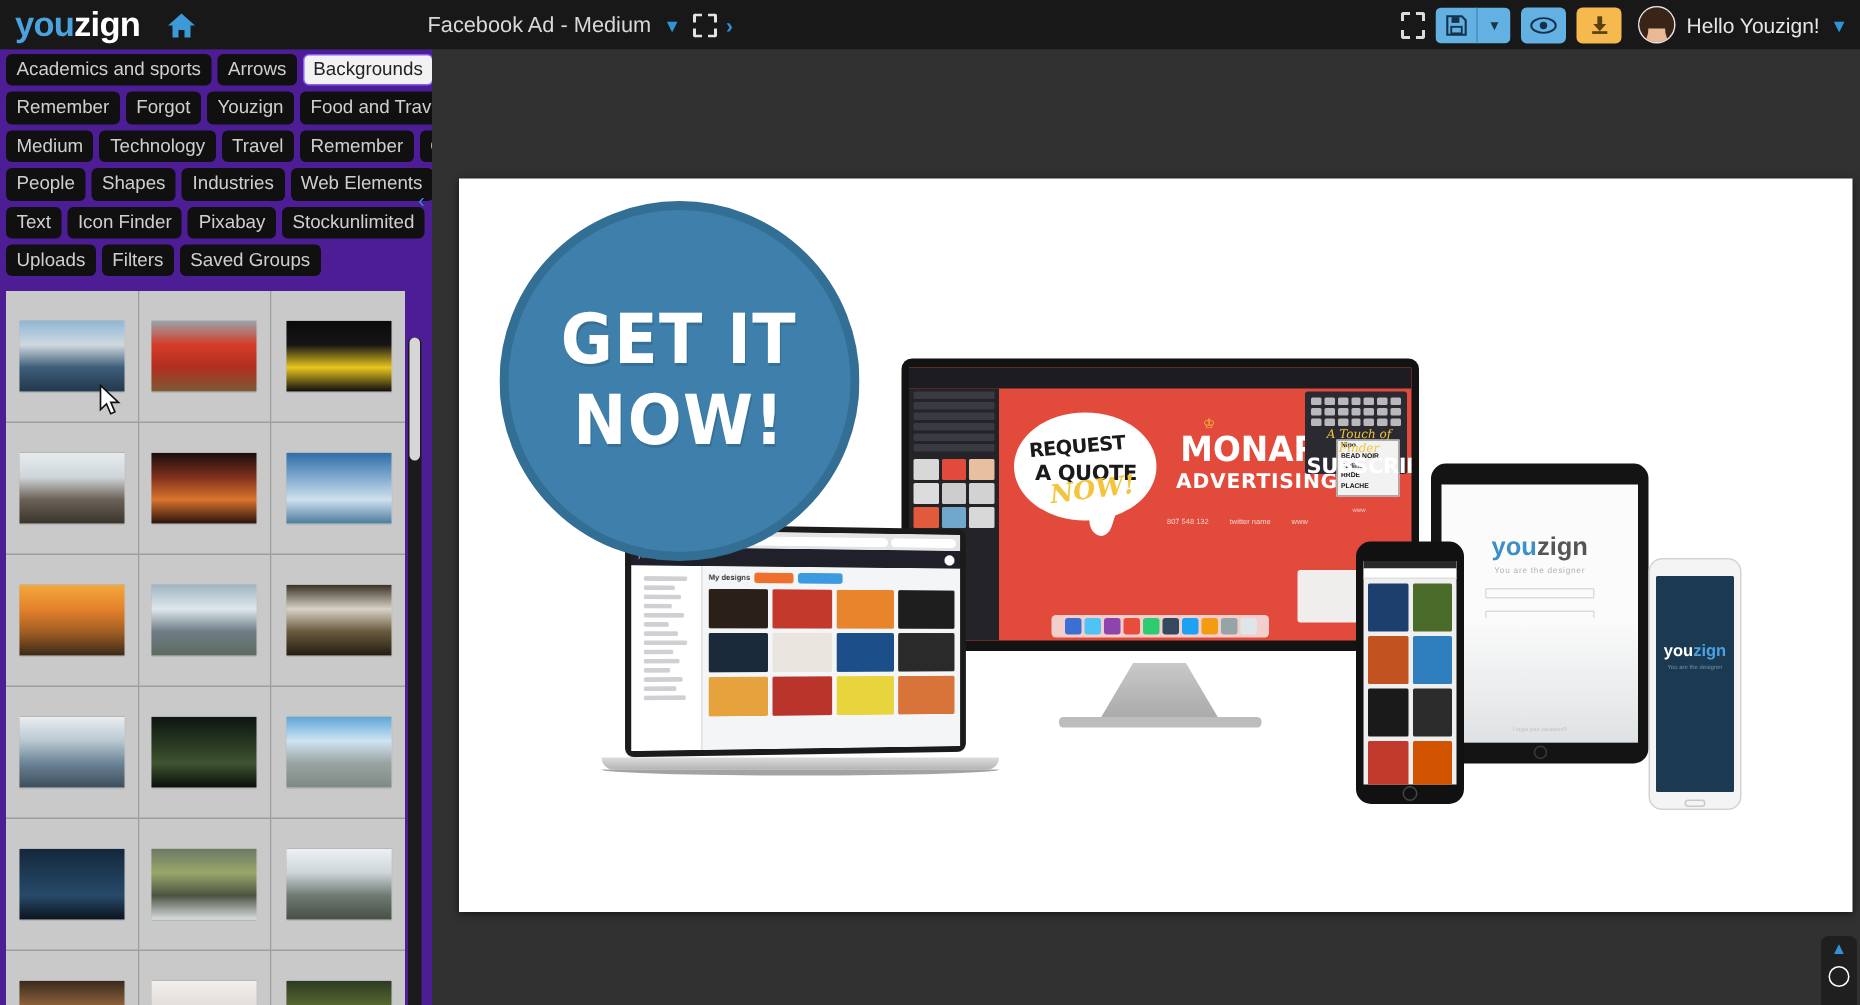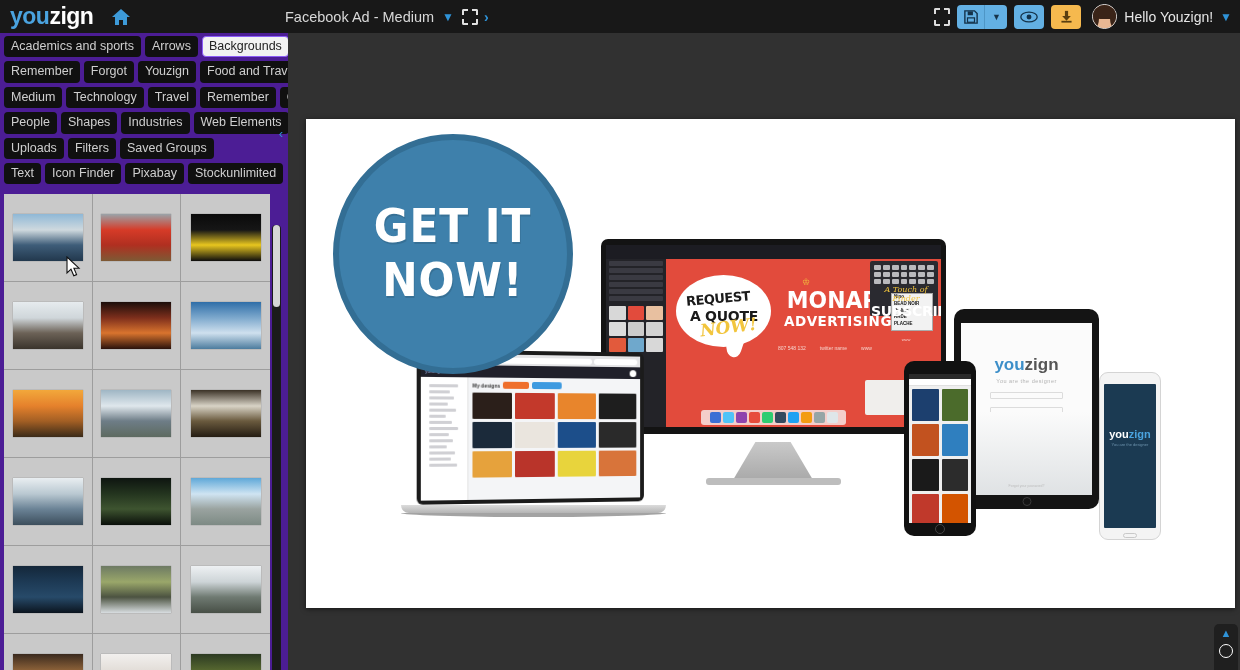--- a/index.html
+++ b/index.html
@@ -358,29 +358,29 @@
         <span class="tag">Remember</span>
         <span class="tag">Occasions</span>
       </div>
       <div class="tagrow">
         <span class="tag">People</span>
         <span class="tag">Shapes</span>
         <span class="tag">Industries</span>
         <span class="tag">Web Elements</span>
       </div>
       <div class="tagrow">
-        <span class="tag">Uploads</span>
-        <span class="tag">Filters</span>
-        <span class="tag">Saved Groups</span>
-      </div>
-      <div class="tagrow">
         <span class="tag">Text</span>
         <span class="tag">Icon Finder</span>
         <span class="tag">Pixabay</span>
         <span class="tag">Stockunlimited</span>
+      </div>
+      <div class="tagrow">
+        <span class="tag">Uploads</span>
+        <span class="tag">Filters</span>
+        <span class="tag">Saved Groups</span>
       </div>
     </div>
 
     <div class="collapse-arrow">‹</div>
 
     <div class="thumbs-outer">
       <div class="thumbgrid" id="thumbgrid">
           <div class="thumbcell">
             <div class="thumbimg" style="background: linear-gradient(rgb(143, 184, 214) 0%, rgb(207, 217, 222) 34%, rgb(62, 93, 121) 66%, rgb(34, 56, 77) 100%);"></div>
           </div>

